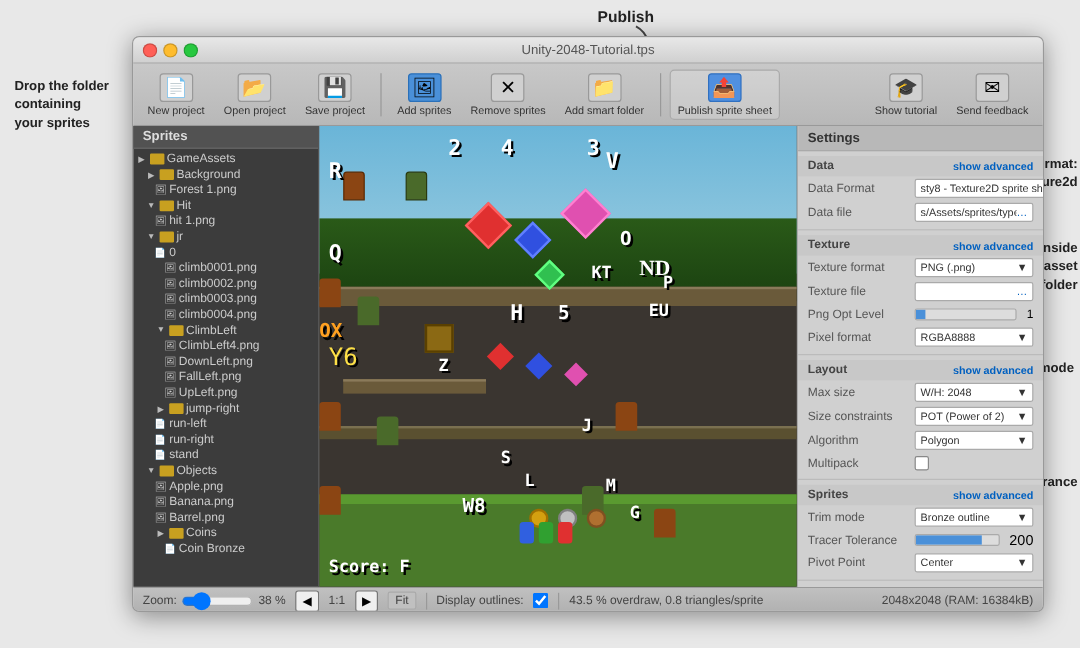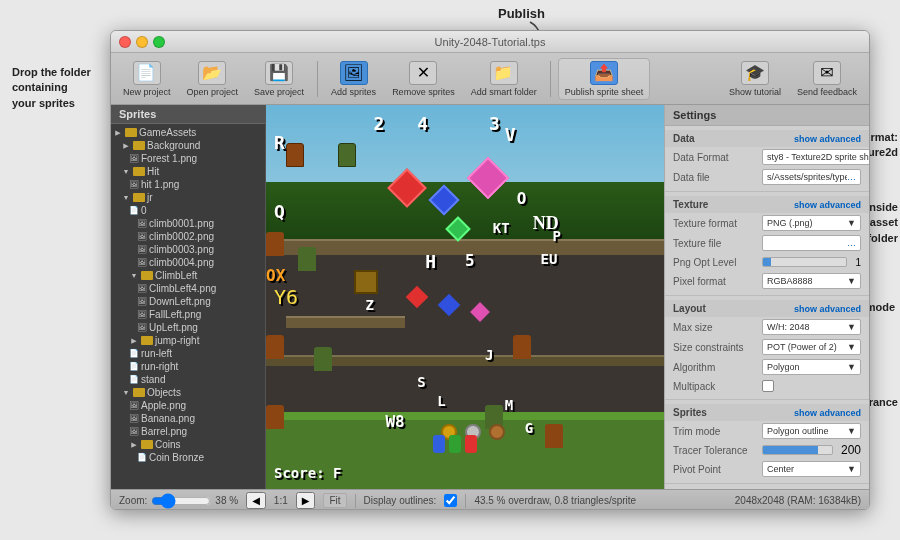--- a/index.html
+++ b/index.html
@@ -776,21 +776,21 @@
       </div>
 
       <div class="settings-section">
         <div class="settings-section-header">
           <span>Sprites</span>
           <span class="show-adv">show advanced</span>
         </div>
         <div class="settings-row">
           <span class="settings-label">Trim mode</span>
           <div class="settings-value">
-            <span style="font-size:9px;">Polygon outline</span>
+            <span style="font-size:9px;">Bronze outline</span>
             <span style="margin-left:auto; font-size:9px;">▼</span>
           </div>
         </div>
         <div class="settings-row">
           <span class="settings-label">Tracer Tolerance</span>
           <div class="progress-bar-bg">
             <div class="progress-bar-fill" style="width:80%;"></div>
           </div>
           <span style="margin-left:4px; font-size:12px;">200</span>
         </div>

